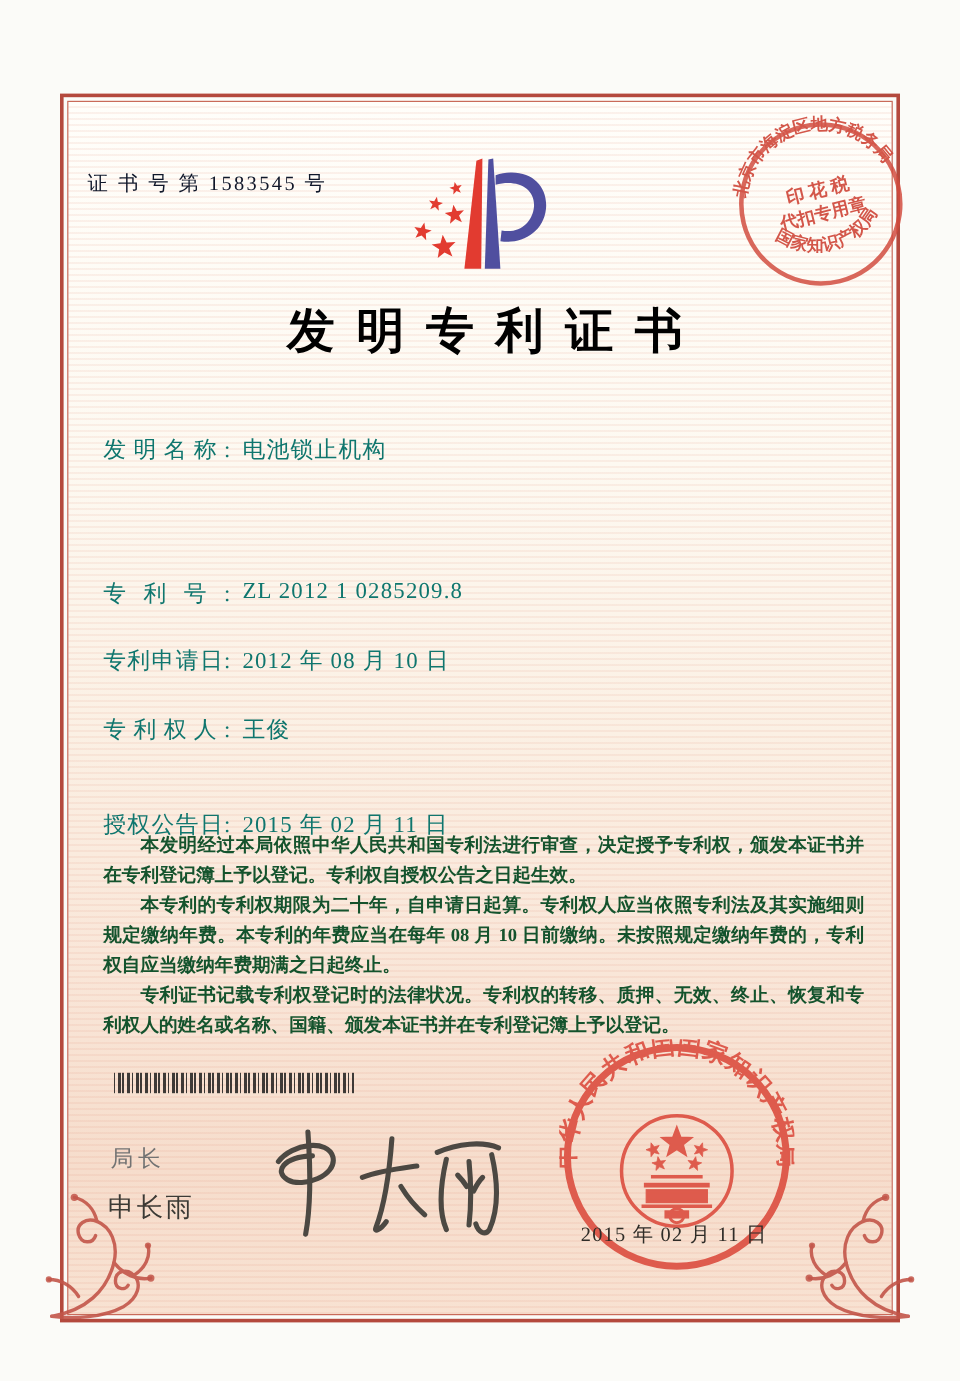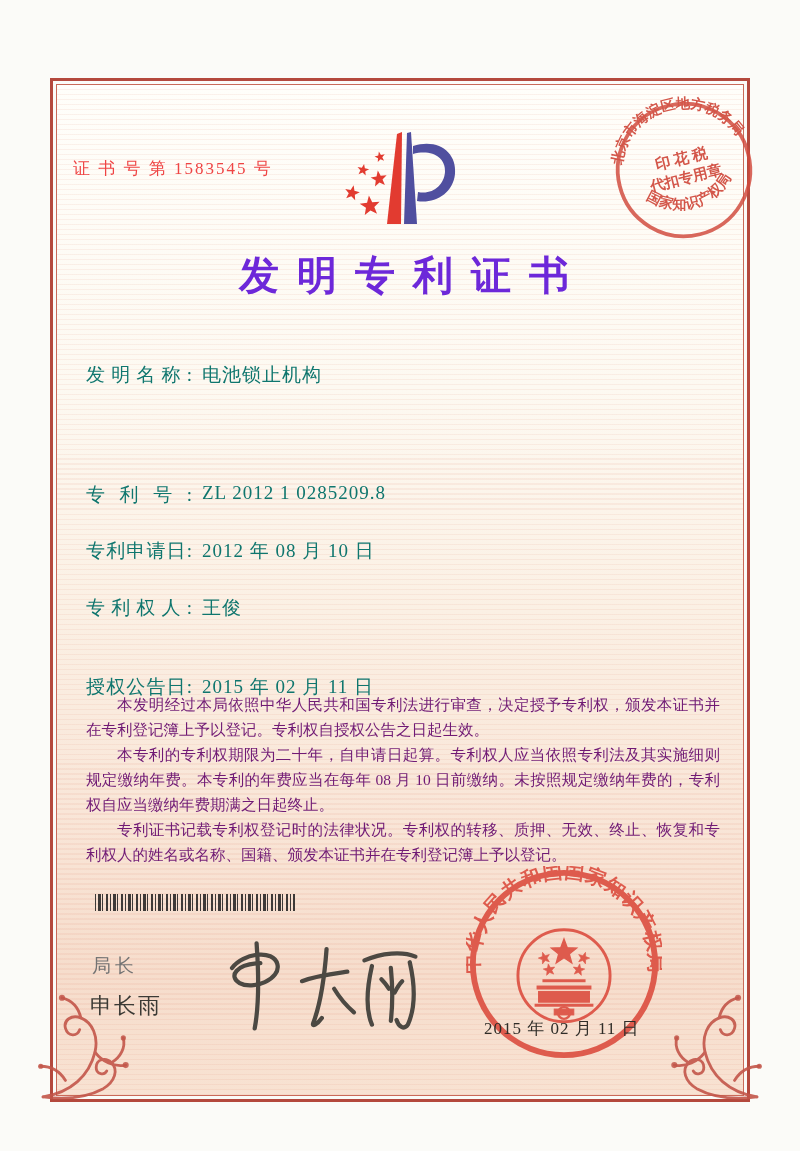--- a/index.html
+++ b/index.html
@@ -19,39 +19,39 @@
     position:absolute;inset:3px;border:1px solid #c96a59;
     background:
       repeating-linear-gradient(0deg, rgba(222,128,105,0.10) 0 1.5px, rgba(255,255,255,0) 1.5px 5px),
       linear-gradient(180deg,#fffefa 0%,#fdf9f1 30%,#fbf0e4 52%,#f9e6d8 72%,#f6ddcc 88%,#f8e2d2 100%);
   }
   .corner-flourish{position:absolute;width:118px;height:118px;}
   .corner-flourish.left{left:36px;top:986px;}
   .corner-flourish.right{left:646px;top:986px;transform:scaleX(-1);}
   
   .cert-no{
-    position:absolute;left:73px;top:157px;font-size:17px;letter-spacing:2px;color:#ef4444;
+    position:absolute;left:73px;top:141px;font-size:17px;letter-spacing:2px;color:#0f172a;
   }
   .logo{position:absolute;left:333px;top:106px;width:152px;height:134px;}
   .tax-stamp{position:absolute;left:608px;top:94px;width:152px;height:152px;transform:rotate(-14deg);opacity:0.92;}
   .doc-title{
     position:absolute;left:50px;top:248px;width:708px;text-align:center;
-    font-size:40px;font-weight:bold;color:#6d28d9;letter-spacing:18px;text-indent:18px;
+    font-size:40px;font-weight:bold;color:#000000;letter-spacing:18px;text-indent:18px;
   }
   
   .field-row{position:absolute;left:86px;font-size:19px;color:#0f766e;white-space:nowrap;}
   .field-label{
     display:inline-block;width:106px;text-align:justify;text-align-last:justify;
     vertical-align:top;
   }
   .field-value{margin-left:10px;letter-spacing:1px;}
   
   .body-text{
     position:absolute;left:86px;top:692px;width:634px;font-size:15.5px;line-height:25px;
-    text-align:justify;color:#701a75;
+    text-align:justify;color:#14532d;font-weight:bold;
   }
   .body-text p{margin:0;text-indent:2em;}
   
   .barcode{
     position:absolute;left:95px;top:894px;width:200px;height:17px;opacity:.85;
     background:repeating-linear-gradient(90deg,
       #1d1d1d 0 1px, transparent 1px 3px,
       #1d1d1d 3px 6px, transparent 6px 7px,
       #1d1d1d 7px 8px, transparent 8px 11px,
       #1d1d1d 11px 13px, transparent 13px 15px);

